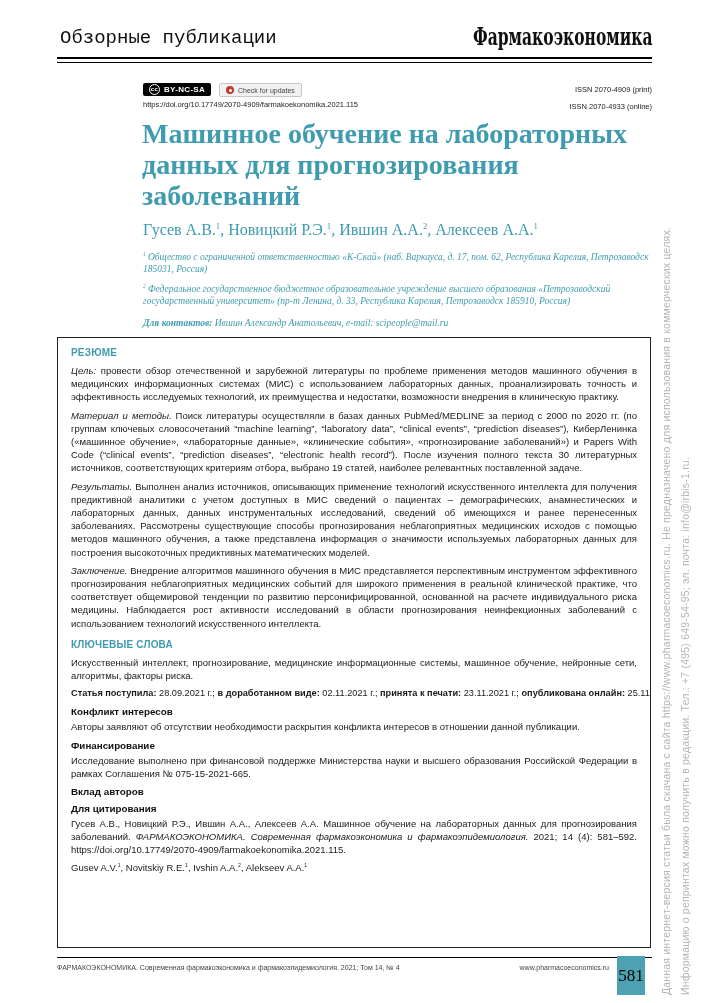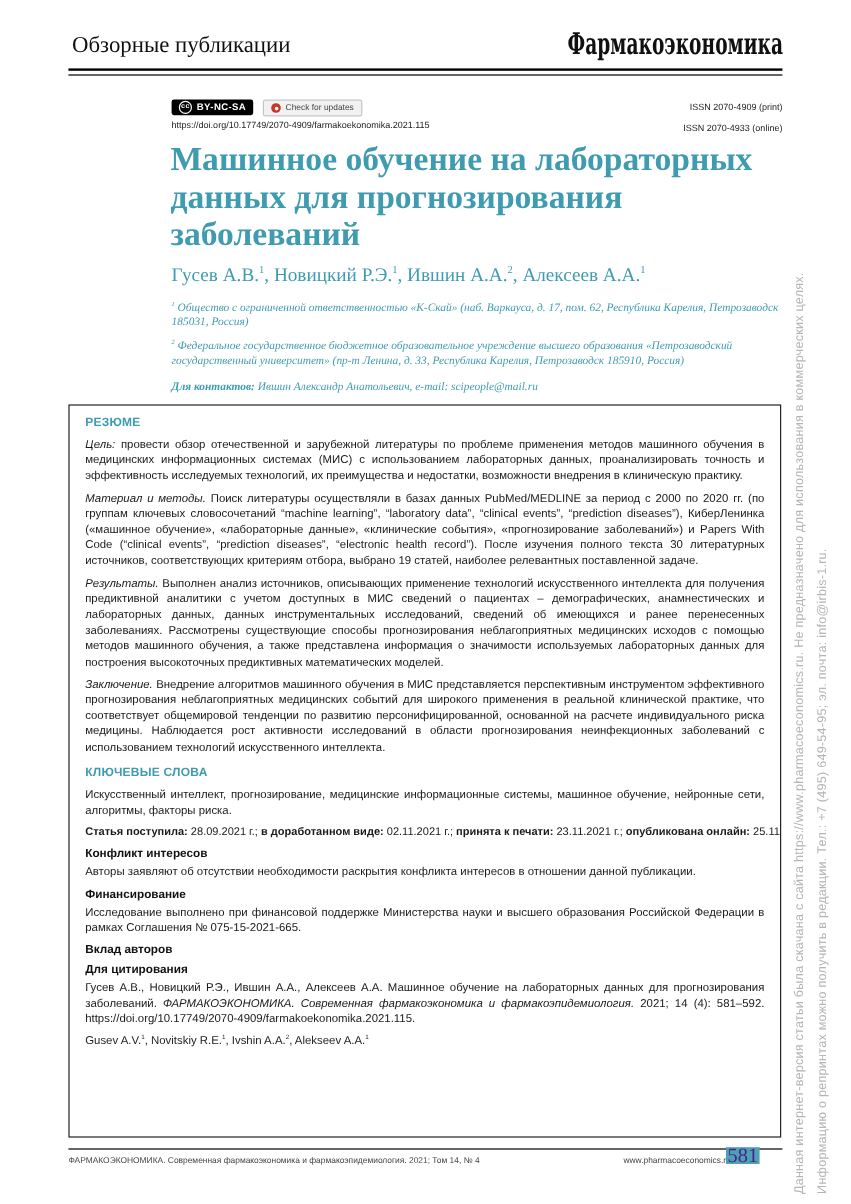--- a/index.html
+++ b/index.html
@@ -1,20 +1,20 @@
 <!DOCTYPE html>
 <html><head>
 <meta charset="utf-8">
 <style>
   html,body{margin:0;padding:0;background:#fff;}
   body{width:709px;height:1003px;position:relative;font-family:"Liberation Sans",sans-serif;overflow:hidden;}
   .page{position:absolute;inset:0;background:#fff;}
 
   
-  .section-label{position:absolute;left:60px;top:27px;font-family:Liberation Serif, serif;font-size:19px;color:#101010;}
+  .section-label{position:absolute;left:60px;top:27px;font-family:Liberation Mono, monospace;font-size:19px;color:#101010;}
   .logo{position:absolute;right:57px;top:22px;font-family:"DejaVu Serif",serif;font-size:25px;font-weight:bold;color:#101010;transform:scaleX(0.62);transform-origin:right center;white-space:nowrap;}
   .rule-double{position:absolute;left:57px;width:595px;top:57px;height:3px;border-top:2px solid #000;border-bottom:1px solid #000;}
 
   
   .cc-badge{position:absolute;left:143px;top:83px;height:13px;background:#000;color:#fff;border-radius:2px;display:flex;align-items:center;gap:4px;padding:0 6px;font-size:8px;font-weight:bold;letter-spacing:.3px;}
   .cc-circle{width:9px;height:9px;border:1px solid #fff;border-radius:50%;font-size:6px;line-height:8px;text-align:center;font-weight:bold;}
   .check-btn{position:absolute;left:219px;top:83px;height:12px;background:#f1f1f1;border:1px solid #c6c6c6;border-radius:2px;display:flex;align-items:center;gap:4px;padding:0 6px;font-size:7px;color:#444;}
   .check-icon{width:8px;height:8px;background:#c0392b;border-radius:50%;position:relative;}
   .check-icon:after{content:"";position:absolute;left:2.5px;top:2.5px;width:3px;height:3px;background:#fff;border-radius:50%;}
   .doi{position:absolute;left:143px;top:100px;font-size:7.5px;color:#222;}
@@ -39,21 +39,21 @@
   .dates{white-space:nowrap;font-size:9.2px;}
   .sub-heading{font-weight:bold;font-size:9.8px;margin:6px 0 3px;color:#111;}
   .citation i{font-style:italic;}
   .title-en{color:#3F9BB0;font-size:15px;font-weight:bold;margin:12px 0 4px;}
   .authors-en{font-size:9.5px;color:#222;}
 
   
   .footer-rule{position:absolute;left:57px;width:595px;top:957px;border-top:1px solid #000;}
   .footer-left{position:absolute;left:57px;top:964px;font-size:7px;color:#444;}
   .footer-right{position:absolute;right:100px;top:964px;font-size:7px;color:#444;}
-  .page-badge{position:absolute;right:76px;top:956px;width:28px;height:14px;background:#4CA2B2;color:#4c1d95;font-family:"Liberation Serif",serif;font-size:17px;display:flex;align-items:center;justify-content:center;}
+  .page-badge{position:absolute;right:64px;top:956px;width:28px;height:39px;background:#4CA2B2;color:#000000;font-family:"Liberation Serif",serif;font-size:17px;display:flex;align-items:center;justify-content:center;}
 
   
   .wm{position:absolute;bottom:8px;writing-mode:vertical-rl;transform:rotate(180deg);font-size:10.5px;color:#b5b5b5;letter-spacing:.2px;white-space:nowrap;}
   .wm1{left:660px;} .wm2{left:679px;}
 </style>
 </head>
 <body>
 
 <div class="page">
 

